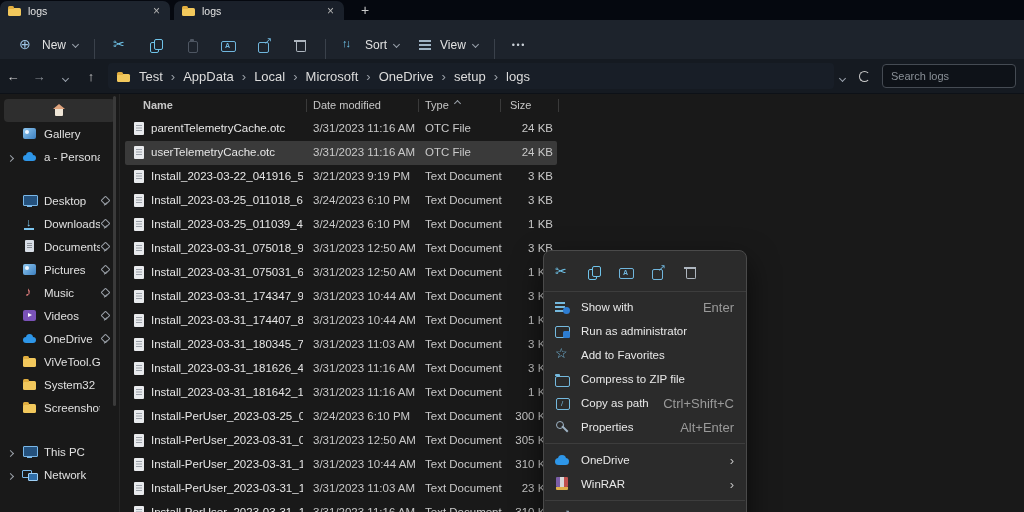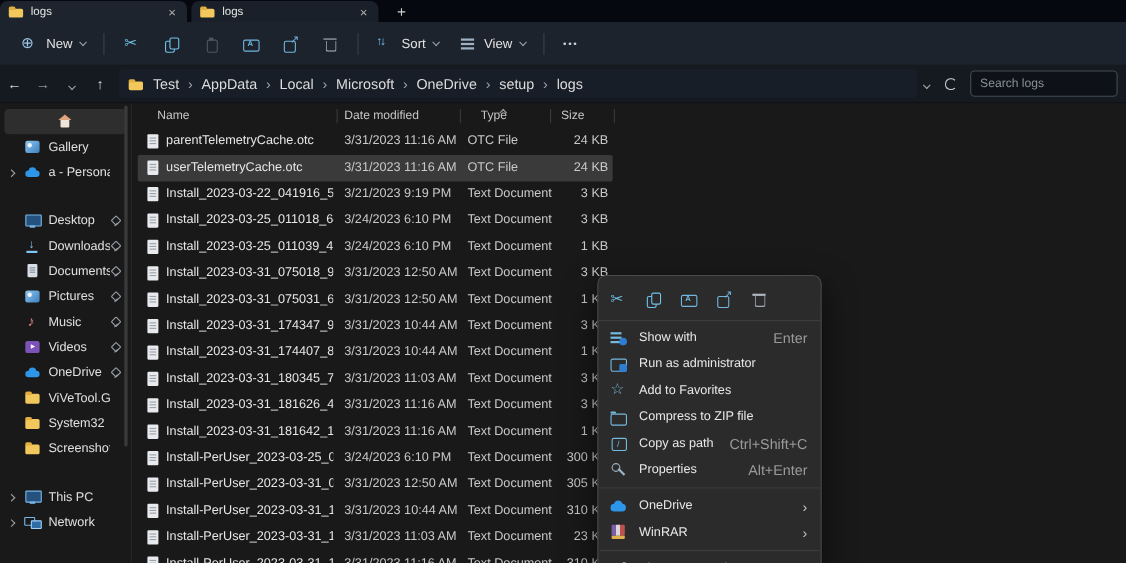--- a/index.html
+++ b/index.html
@@ -36,21 +36,21 @@
   .tico-share::before { left:2px; top:5px; width:9px; height:9px; border:1.2px solid #70b6dd; border-radius:2px; }
   .tico-share::after  { content:"↗"; color:#70b6dd; font-size:10px; right:0; top:-2px; }
   .tico-trash::before { left:4px; top:5px; width:8px; height:9px; border:1.2px solid #aeb6bf; border-top:0; border-radius:0 0 2px 2px; }
   .tico-trash::after  { left:2px; top:3px; width:12px; height:1.5px; background:#aeb6bf; }
   .tico-new::before   { content:"⊕"; color:#9cc3e4; font-size:14px; left:0; top:-1px; }
   .tico-sort::before  { content:"↑↓"; color:#6fc3e9; font-size:11px; letter-spacing:-2px; left:0; top:0; }
   .tico-view::before  { left:2px; top:3px; width:12px; height:2px; background:#9fb3c4; box-shadow:0 4px 0 #9fb3c4, 0 8px 0 #9fb3c4; }
   .tico-more::before  { content:"•••"; color:#c9cfd6; font-size:9px; letter-spacing:1.5px; left:0; top:3px; }
 
   
-  .toolbar { position:absolute; top:20px; left:0; right:0; height:39px; background:#1d232c; --panel:#1d232c; display:flex; align-items:center; padding:0 10px; }
+  .toolbar { position:absolute; top:20px; left:0; right:0; height:39px; background:#1d232c; --panel:#1d232c; display:flex; align-items:flex-end; padding:0 10px; }
   .tbtn { display:flex; align-items:center; gap:7px; padding:6px 9px; border-radius:4px; font-size:12px; color:#e2e2e2; }
   .iconbtn { width:36px; height:28px; display:flex; align-items:center; justify-content:center; border-radius:4px; }
   .tsep { width:1px; height:20px; background:#3a414b; margin:0 7px; }
 
   
   .addressbar { position:absolute; top:59px; left:0; right:0; height:35px; background:#151a21; display:flex; align-items:center; border-bottom:1px solid #0d1117; }
   .navbtn { width:26px; text-align:center; font-size:13px; color:#d2d2d2; }
   .navbtn.dim { color:#8a9097; }
   .nav-back::before { content:"←"; }
   .nav-fwd::before  { content:"→"; }
@@ -100,21 +100,21 @@
   .si-network::before { left:0; top:2px; width:8px; height:6px; border:1.2px solid #79b7e8; border-radius:1px; }
   .si-network::after  { left:6px; top:5px; width:8px; height:6px; background:#2e6da8; border:1.2px solid #9fd0f5; border-radius:1px; }
   .pin { position:relative; width:10px; height:10px; margin-right:3px; flex:none; }
   .pin::before { content:""; position:absolute; left:2px; top:1px; width:5px; height:5px; border:1.2px solid #9aa0a8; border-radius:1px; transform:rotate(45deg); }
   .pin::after  { content:""; position:absolute; left:4.5px; top:6.5px; width:1.2px; height:4px; background:#9aa0a8; transform:rotate(45deg); }
 
   
   .filearea { position:absolute; left:125px; top:0; right:0; bottom:0; }
   .fl-header { position:relative; height:23px; font-size:11px; color:#c6c6c6; }
   .fl-header .hcell { position:absolute; top:5px; }
-  .h-name { left:18px; } .h-date { left:188px; } .h-type { left:312px; } .h-size { left:385px; }
+  .h-name { left:18px;font-weight:bold; } .h-date { left:188px; } .h-type { left:300px; } .h-size { left:385px; }
   .hsep { position:absolute; top:5px; width:1px; height:13px; background:#3a3a3a; }
   .hsep1{ left:181px; } .hsep2{ left:293px; } .hsep3{ left:375px; } .hsep4{ left:433px; }
   .sort-caret { position:absolute; left:330px; top:2px; }
   .sort-caret .chev { border-color:#9aa0a8; }
 
   .fl-rows { position:absolute; top:23px; left:0; right:0; bottom:0; overflow:hidden; }
   .fl-row { position:relative; height:24px; font-size:11.5px; }
   .fl-row.selected { background:#3a3a3a; width:432px; border-radius:2px; }
   .fl-row .cell { position:absolute; top:5px; white-space:nowrap; overflow:hidden; }
   .c-name { left:26px; width:152px; color:#e6e6e6; }

